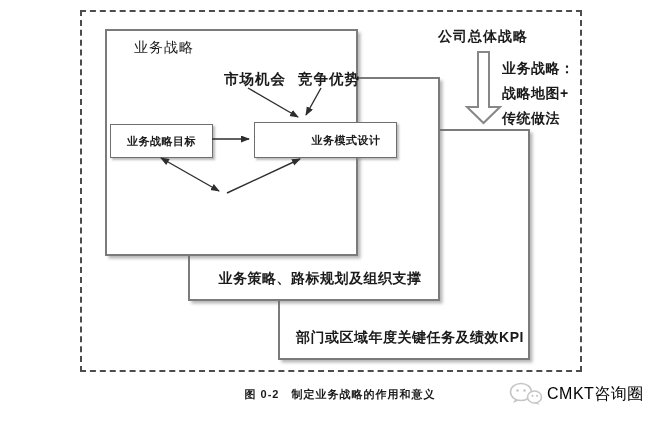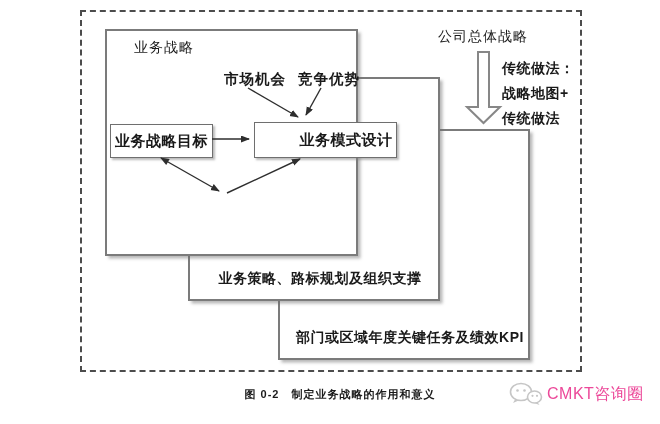--- a/index.html
+++ b/index.html
@@ -27,34 +27,34 @@
   }
   .layer1-title{position:absolute;left:27px;top:8px;font-size:14px;font-weight:normal;letter-spacing:1px;}
   .float-label{position:absolute;font-size:14.5px;font-weight:bold;letter-spacing:1px;white-space:nowrap;}
   .lbl-market{left:117px;top:39px;}
   .lbl-advantage{left:191px;top:39px;}
   
   .node-box{
     position:absolute;background:#ffffff;border:1.5px solid #6f6f6f;
     box-shadow:1.5px 1.5px 2px rgba(130,130,130,.55);
     display:flex;align-items:center;justify-content:center;
-    font-size:15px;font-weight:bold;letter-spacing:.5px;white-space:nowrap;
+    font-size:11px;font-weight:bold;letter-spacing:.5px;white-space:nowrap;
   }
   .node-goal{left:3px;top:93px;width:101px;height:32px;}
   .node-model{left:147px;top:91px;width:100px;height:34px;padding-left:41px;}
   .node-leader{left:76px;top:166px;width:86px;height:34px;}
   
-  .corporate-label{left:438px;top:28px;font-size:14px;font-weight:normal;letter-spacing:1px;z-index:4;}
+  .corporate-label{left:438px;top:28px;font-size:14px;font-weight:bold;letter-spacing:1px;z-index:4;}
   .tradition-notes{left:502px;top:56px;z-index:4;font-size:14px;font-weight:bold;letter-spacing:.5px;line-height:25px;}
   
   .arrow-layer{left:0;top:0;width:660px;height:424px;z-index:4;pointer-events:none;}
   
   .caption{left:140px;top:387px;width:400px;text-align:center;font-size:11px;font-weight:bold;letter-spacing:1px;z-index:5;}
   .watermark{left:509px;top:382px;display:flex;align-items:center;gap:4px;z-index:5;}
-  .watermark-text{font-size:16px;color:#ec4899;letter-spacing:.5px;}
+  .watermark-text{font-size:16px;color:#000000;letter-spacing:.5px;}
 </style>
 </head>
 <body>
 
 <div class="abs dashed-frame"></div>
 
 <div class="abs layer-box layer3">
   <div class="layer-strip-label">部门或区域年度关键任务及绩效KPI</div>
 </div>
 
@@ -65,21 +65,21 @@
 <div class="abs layer-box layer1">
   <div class="layer1-title">业务战略</div>
   <div class="float-label lbl-advantage">竞争优势</div>
   <div class="float-label lbl-market">市场机会</div>
   <div class="node-box node-goal">业务战略目标</div>
   <div class="node-box node-model">业务模式设计</div>
 </div>
 
 <div class="abs corporate-label">公司总体战略</div>
 <div class="abs tradition-notes">
-  <div>传统做法：</div>
+  <div>业务战略：</div>
   <div>战略地图+</div>
   <div>传统做法</div>
 </div>
 
 <svg class="abs arrow-layer" viewBox="0 0 660 424" xmlns="http://www.w3.org/2000/svg">
   <defs>
     <marker id="ah" markerWidth="10" markerHeight="8" refX="8" refY="3.5" orient="auto" markerUnits="userSpaceOnUse">
       <path d="M0,0 L9,3.5 L0,7 Z" fill="#2e2e2e"></path>
     </marker>
     <marker id="ahr" markerWidth="10" markerHeight="8" refX="1" refY="3.5" orient="auto" markerUnits="userSpaceOnUse">

